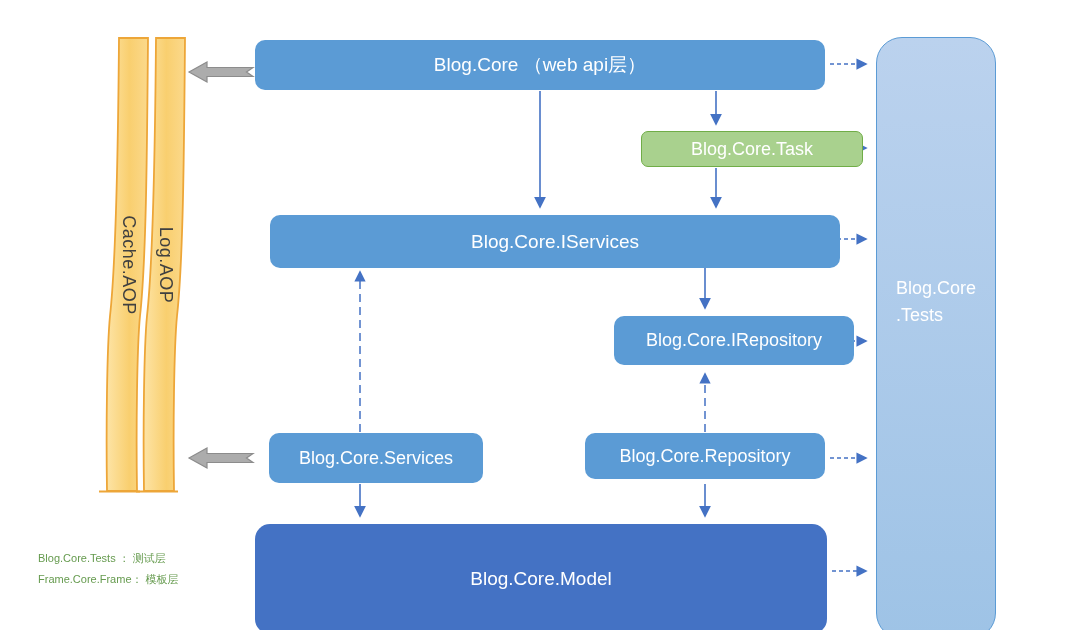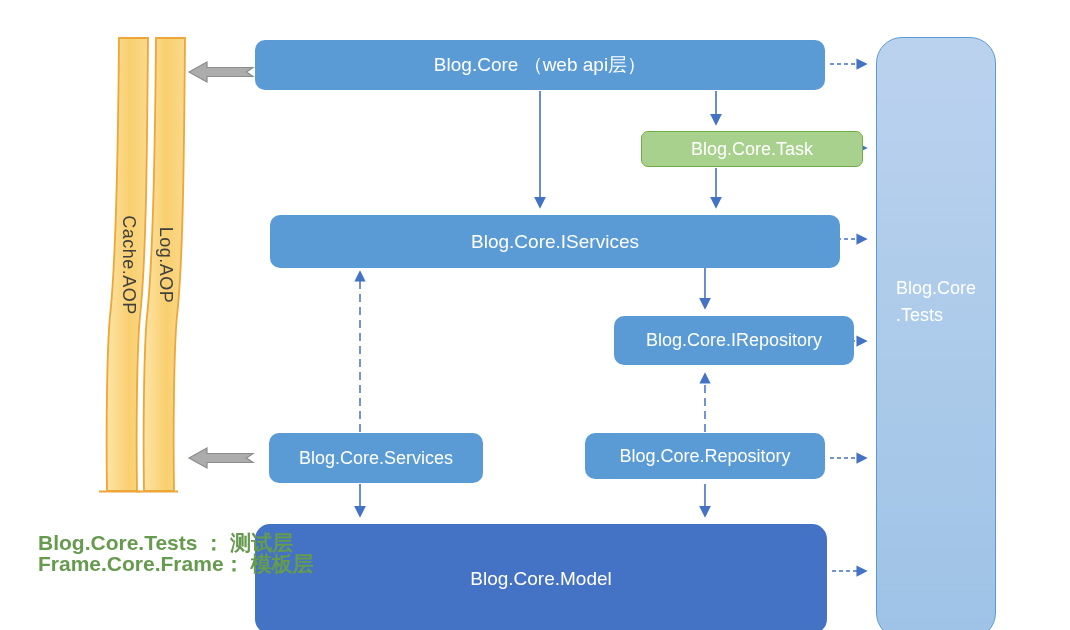--- a/index.html
+++ b/index.html
@@ -46,22 +46,22 @@
     position:absolute;z-index:2;
     width:160px;height:22px;
     display:flex;align-items:center;justify-content:center;
     transform:rotate(90deg);
     font-size:18px;color:var(--bar-text);
     letter-spacing:0.5px;
   }
   #label-cache{left:49px;top:254px;}
   #label-log{left:86px;top:254px;}
   #legend{
-    position:absolute;z-index:2;left:38px;top:532px;
-    font-size:21px;line-height:21px;color:var(--legend-green);font-weight:bold;
+    position:absolute;z-index:2;left:38px;top:548px;
+    font-size:11px;line-height:21px;color:var(--legend-green);
   }
   
   .solid-arrow{stroke:var(--arrow-blue);stroke-width:1.6;fill:none;}
   .dashed-arrow{stroke:var(--arrow-blue);stroke-width:1.5;fill:none;stroke-dasharray:8 5;}
   .dashed-arrow-sm{stroke:var(--arrow-blue);stroke-width:1.5;fill:none;stroke-dasharray:4 3;}
   .gray-arrow{fill:var(--gray-arrow);stroke:var(--gray-arrow-border);stroke-width:1.2;}
   .aop-bar{fill:url(#barGrad);stroke:var(--bar-border);stroke-width:1.8;}
   .bar-base{stroke:var(--bar-border);stroke-width:2;fill:none;}
 </style>
 </head>

